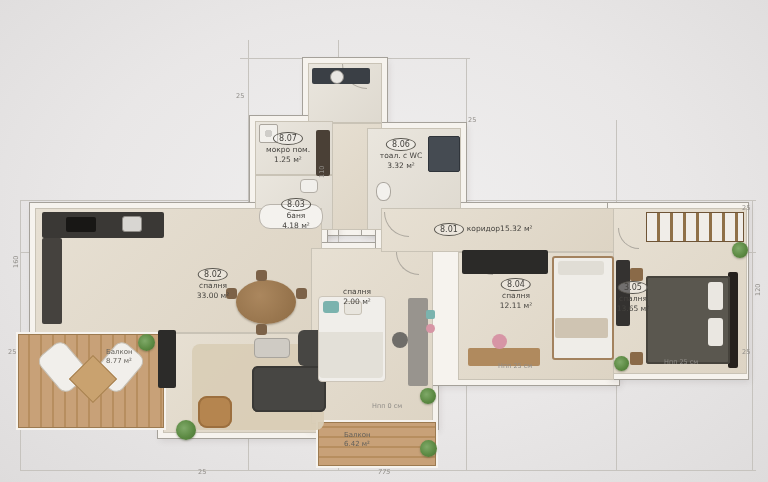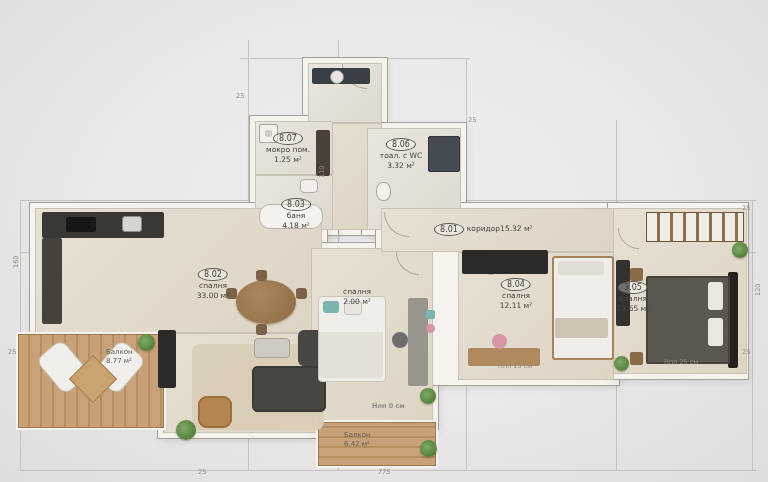--- a/index.html
+++ b/index.html
@@ -197,21 +197,21 @@
     <div>Балкон</div>
     <div>8.77 м²</div>
   </div>
   <div class="freelabel" style="left:344px;top:431px;">
     <div>Балкон</div>
     <div>6.42 м²</div>
   </div>
 
   <div class="tiny" style="left:498px;top:362px;">Нпп 25 см</div>
   <div class="tiny" style="left:664px;top:358px;">Нпп 25 см</div>
-  <div class="tiny" style="left:372px;top:402px;font-weight:bold;">Нпп 0 см</div>
+  <div class="tiny" style="left:372px;top:402px;">Нпп 0 см</div>
 
   <div class="tiny" style="left:236px;top:92px;">25</div>
   <div class="tiny rot" style="left:318px;top:178px;">110</div>
   <div class="tiny" style="left:468px;top:116px;">25</div>
   <div class="tiny" style="left:742px;top:204px;">25</div>
   <div class="tiny rot" style="left:754px;top:296px;">120</div>
   <div class="tiny" style="left:742px;top:348px;">25</div>
   <div class="tiny" style="left:378px;top:468px;font-style:italic;">775</div>
   <div class="tiny" style="left:198px;top:468px;">25</div>
   <div class="tiny rot" style="left:12px;top:268px;">160</div>

